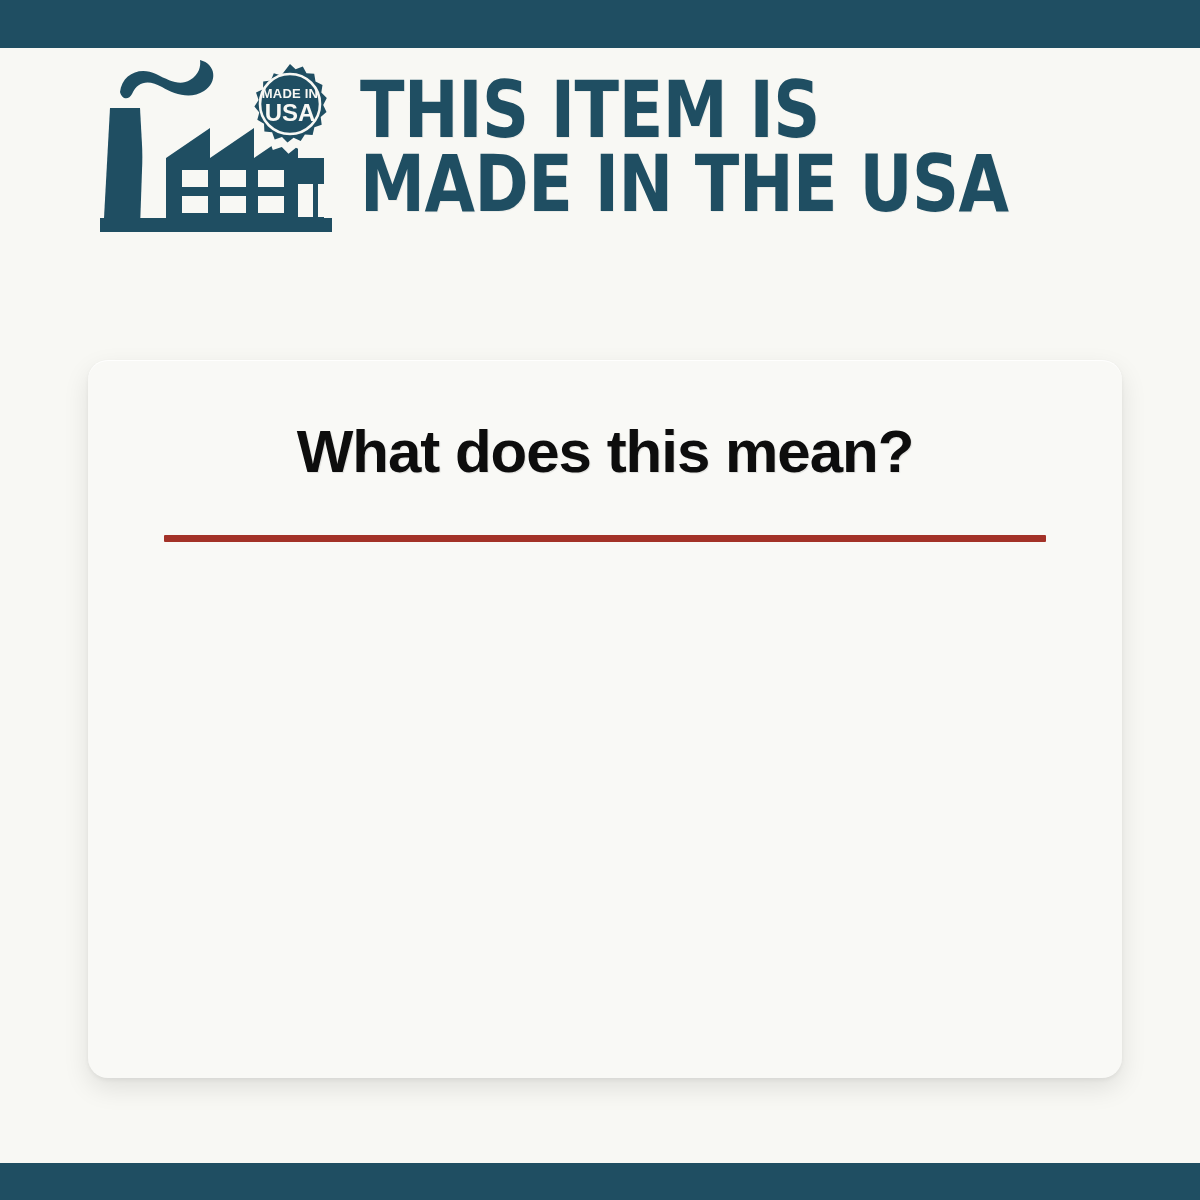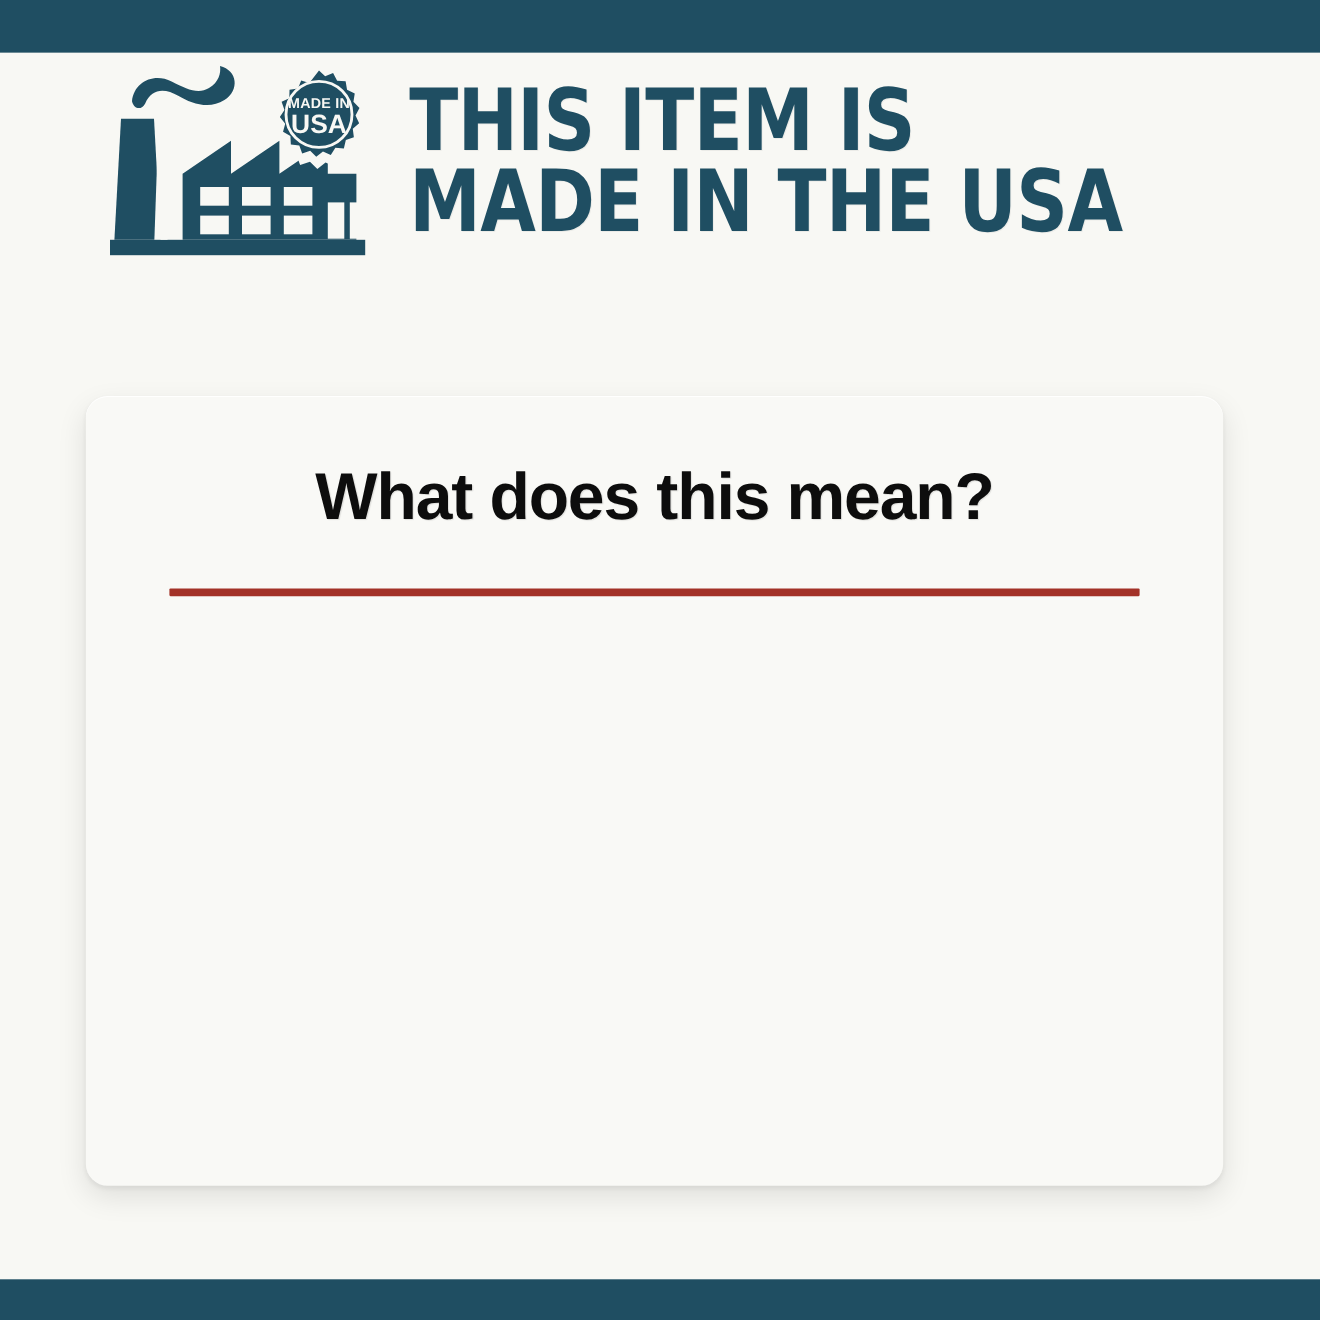--- a/index.html
+++ b/index.html
@@ -38,21 +38,21 @@
 
   
   .header {
     position:absolute;
     top:52px;
     left:100px;
     width:1060px;
     height:190px;
     display:flex;
     align-items:center;
-    gap:34px;
+    gap:22px;
   }
 
   .factory-icon {
     width:238px;
     height:182px;
     flex:0 0 238px;
     position:relative;
   }
   .factory-icon svg { display:block; width:238px; height:182px; }
 
@@ -66,21 +66,21 @@
     transform:scaleX(0.93);
     transform-origin:left center;
     white-space:pre-line;
     text-shadow:1px 1px 0 rgba(0,0,0,0.05);
   }
 
   
   .card {
     position:absolute;
     top:360px;
-    left:78px;
+    left:88px;
     width:1034px;
     height:718px;
     background:#F9F9F6;
     border-radius:20px;
     box-shadow:
       0 2px 4px rgba(0,0,0,0.05),
       0 10px 26px rgba(0,0,0,0.10),
       0 1px 0 rgba(255,255,255,0.9) inset;
   }
 

